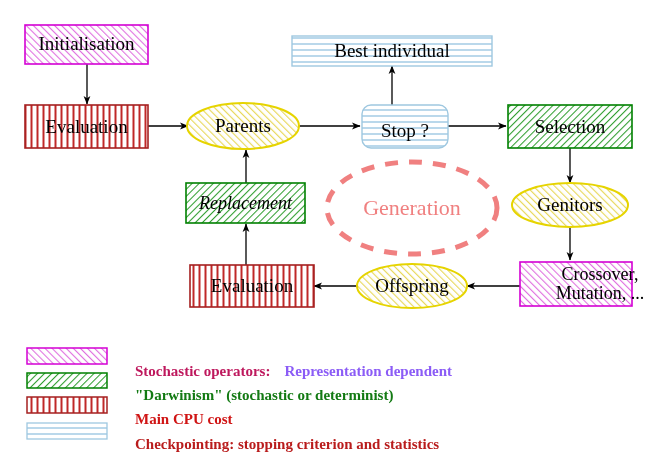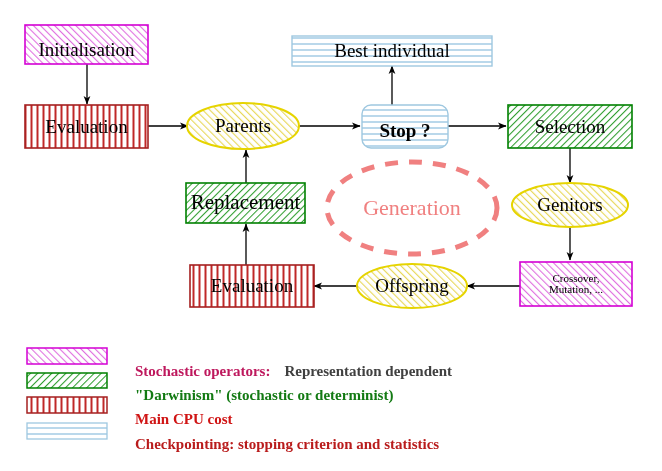--- a/index.html
+++ b/index.html
@@ -31,22 +31,22 @@
     align-items: center;
     justify-content: center;
     text-align: center;
     color: #000000;
     font-family: "Liberation Serif", "DejaVu Serif", serif;
     pointer-events: none;
     line-height: 1.04;
     white-space: pre;
   }
   .lbl-lg   { font-size: 19px; }
-  .lbl-md   { font-size: 21px; }
-  .lbl-sm   { font-size: 11px; }
+  .lbl-md   { font-size: 18px; font-style: italic; }
+  .lbl-sm   { font-size: 18px; padding-left: 24px; }
   .lbl-gen  { font-size: 22px; color: #f08080; }
 
   .legend-text {
     position: absolute;
     font-family: "Liberation Serif", "DejaVu Serif", serif;
     font-size: 15px;
     font-weight: bold;
     white-space: pre;
   }
   .legend-text .seg2 { font-weight: bold; }
@@ -126,49 +126,49 @@
     <rect x="186" y="183" width="119" height="40" fill="url(#hatchGreen)" stroke="#008000" stroke-width="1.6"></rect>
 
     <ellipse cx="412" cy="208" rx="85" ry="46" fill="none" stroke="#f08080" stroke-width="5" stroke-dasharray="13 11" stroke-linecap="butt"></ellipse>
 
     <rect x="27" y="348" width="80" height="16" fill="url(#hatchMagenta)" stroke="#d400d4" stroke-width="1.5"></rect>
     <rect x="27" y="373" width="80" height="15" fill="url(#hatchGreen)" stroke="#008000" stroke-width="1.5"></rect>
     <rect x="27" y="397" width="80" height="16" fill="url(#hatchRed)" stroke="#a52020" stroke-width="1.5"></rect>
     <rect x="27" y="423" width="80" height="16" fill="url(#hatchBlue)" stroke="#9fc8e0" stroke-width="1.3"></rect>
   </svg>
 
-  <div class="node-label lbl-lg" style="left:25px; top:31px; width:123px; height:37px;">Initialisation</div>
+  <div class="node-label lbl-lg" style="left:25px; top:25px; width:123px; height:37px;">Initialisation</div>
 
   <div class="node-label lbl-lg" style="left:25px; top:105px; width:123px; height:43px;">Evaluation</div>
 
   <div class="node-label lbl-lg" style="left:292px; top:36px; width:200px; height:30px;">Best individual</div>
 
   <div class="node-label lbl-lg" style="left:187px; top:103px; width:112px; height:46px;">Parents</div>
 
-  <div class="node-label lbl-lg" style="left:362px; top:105px; width:86px; height:51px;font-weight:bold;">Stop ?</div>
+  <div class="node-label lbl-lg" style="left:362px; top:105px; width:86px; height:51px;">Stop ?</div>
 
   <div class="node-label lbl-lg" style="left:508px; top:105px; width:124px; height:43px;border-radius:18px;">Selection</div>
 
   <div class="node-label lbl-lg" style="left:512px; top:183px; width:116px; height:44px;">Genitors</div>
 
   <div class="node-label lbl-sm" style="left:520px; top:262px; width:112px; height:44px; flex-direction:column;">
     <span>Crossover,</span>
     <span>Mutation, ...</span>
   </div>
 
   <div class="node-label lbl-lg" style="left:357px; top:264px; width:110px; height:44px;">Offspring</div>
 
   <div class="node-label lbl-lg" style="left:190px; top:265px; width:124px; height:42px;">Evaluation</div>
 
   <div class="node-label lbl-md" style="left:186px; top:183px; width:119px; height:40px;">Replacement</div>
 
   <div class="node-label lbl-gen" style="left:327px; top:186px; width:170px; height:44px;">Generation</div>
 
   <div class="legend-text" style="left:120px; top:346px;">
-    <span style="color:#be185d;">Stochastic operators:</span><span style="display:inline-block;width:14px;"></span><span class="seg2" style="color:#404040;margin-top:44px;">Representation dependent</span>
+    <span style="color:#be185d;">Stochastic operators:</span><span style="display:inline-block;width:14px;"></span><span class="seg2" style="color:#8b5cf6;margin-top:44px;">Representation dependent</span>
   </div>
 
   <div class="legend-text" style="left:120px; top:370px; color:#137a13;">
     <span>"Darwinism" (stochastic or determinist)</span>
   </div>
 
   <div class="legend-text" style="left:120px; top:394px; color:#d01414;">
     <span>Main CPU cost</span>
   </div>
 

